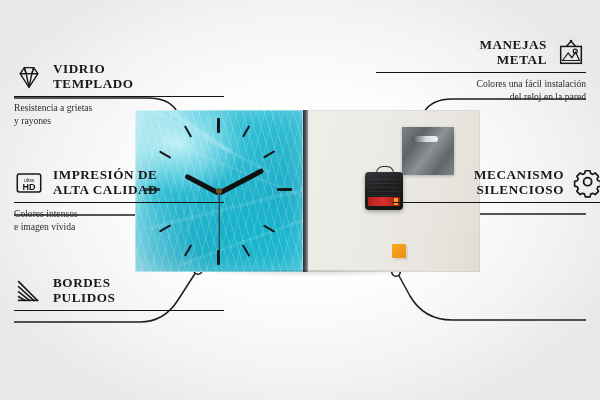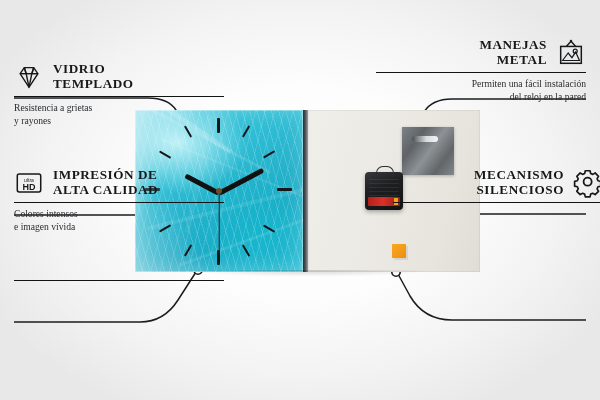--- a/index.html
+++ b/index.html
@@ -218,39 +218,52 @@
         <div>IMPRESIÓN DE</div>
         <div>ALTA CALIDAD</div>
       </div>
     </div>
     <div class="f-rule"></div>
     <div class="f-desc" style="white-space:pre-line">Colores intensos
 e imagen vívida</div>
   </div>
 
   <div class="feature left" id="feat-bordes">
+    <div class="f-head">
+      <svg class="f-icon" viewBox="0 0 32 32" stroke="#16181a" stroke-width="1.7" fill="none" stroke-linecap="square">
+        <path d="M5 6 L25 26"></path>
+        <path d="M5 11.5 L21 26"></path>
+        <path d="M5 17 L16.5 26"></path>
+        <path d="M5 22 L11.5 26"></path>
+        <path d="M5 26 H25"></path>
+      </svg>
+      <div class="f-title">
+        <div>BORDES</div>
+        <div>PULIDOS</div>
+      </div>
+    </div>
     <div class="f-rule"></div>
   </div>
 
   <div class="feature right" id="feat-manejas">
     <div class="f-head">
       <svg class="f-icon" viewBox="0 0 32 32" fill="none" stroke="#16181a" stroke-width="1.5">
         <path d="M16 3.5 L11 9 M16 3.5 L21 9"></path>
         <circle cx="16" cy="3.2" r="1.3" fill="#16181a" stroke="none"></circle>
         <rect x="5" y="9" width="22" height="18" stroke-width="1.6"></rect>
         <path d="M7 24 L13 16 L17 21 L21 15 L25 24 Z" stroke-width="1.3"></path>
         <circle cx="20.5" cy="14" r="2.1" stroke-width="1.3"></circle>
       </svg>
       <div class="f-title">
         <div>MANEJAS</div>
         <div>METAL</div>
       </div>
     </div>
     <div class="f-rule"></div>
-    <div class="f-desc" style="white-space:pre-line">Permiten una fácil instalación
+    <div class="f-desc" style="white-space:pre-line">Colores una fácil instalación
 del reloj en la pared</div>
   </div>
 
   <div class="feature right" id="feat-mecanismo">
     <div class="f-head">
       <svg class="f-icon" viewBox="0 0 32 32" fill="none" stroke="#16181a" stroke-width="1.9" stroke-linejoin="round">
         <path d="M13.3 4.4 h5.4 l.7 3.1 2.4 1 2.7-1.6 3.8 3.8 -1.6 2.7 1 2.4 3.1 .7 v5.4 l-3.1 .7 -1 2.4 1.6 2.7 -3.8 3.8 -2.7-1.6 -2.4 1 -.7 3.1 h-5.4 l-.7-3.1 -2.4-1 -2.7 1.6 -3.8-3.8 1.6-2.7 -1-2.4 -3.1-.7 v-5.4 l3.1-.7 1-2.4 -1.6-2.7 3.8-3.8 2.7 1.6 2.4-1 Z" transform="translate(0.6,-1.2) scale(0.94)"></path>
         <circle cx="15.6" cy="14.6" r="4.3"></circle>
       </svg>
       <div class="f-title">

